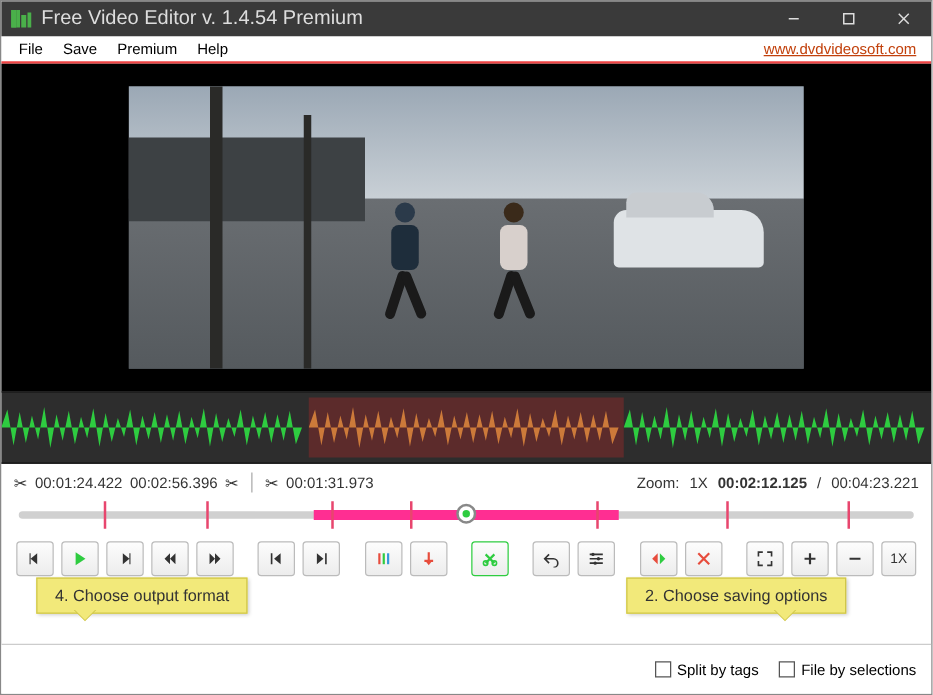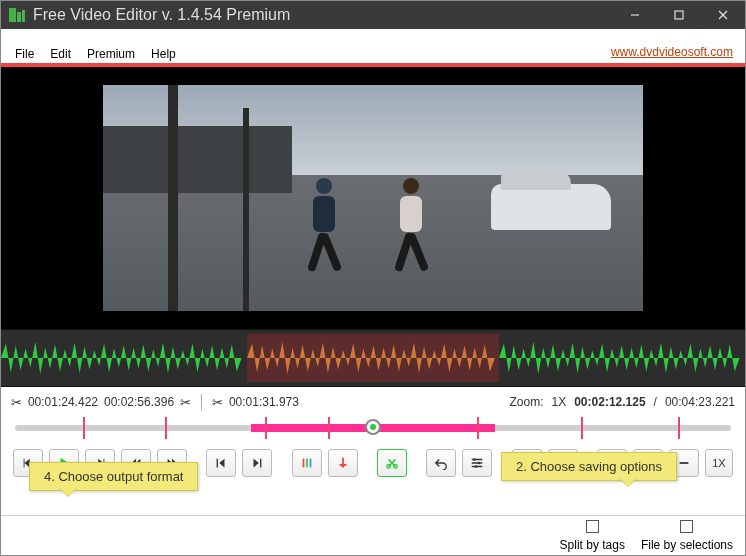--- a/index.html
+++ b/index.html
@@ -8,21 +8,21 @@
 .titlebar .logo { width: 16px; height: 14px; background: linear-gradient(to right, #4ab04a 40%, transparent 40%), linear-gradient(to right, transparent 60%, #4ab04a 60%); border-left: 4px solid #4ab04a; margin-right: 8px; position: relative; }
 .titlebar .logo::before { content:''; position:absolute; left:-4px; top:0; width:4px; height:14px; background:#4ab04a; }
 .titlebar .logo { background: none; display: flex; gap:1px; }
 .titlebar .logo span { width:4px; background:#4ab04a; }
 .titlebar .logo span:nth-child(1){height:14px;}
 .titlebar .logo span:nth-child(2){height:10px;margin-top:4px;}
 .titlebar .logo span:nth-child(3){height:12px;margin-top:2px;}
 .titlebar-title { flex: 0 0 auto; font-size: 16px; }
 .titlebar-spacer { flex: 1; }
 .titlebar .winbtn { width: 44px; height: 28px; display: flex; align-items: center; justify-content: center; color: #ddd; }
-.menubar { height: 22px; display: flex; align-items: flex-start; padding: 0 6px; border-bottom: 4px solid #ef4444; font-size: 12px; margin-top: 16px; }
+.menubar { height: 22px; display: flex; align-items: center; padding: 0 6px; border-bottom: 2px solid #ef4444; font-size: 12px; }
 .menubar .mitem { padding: 2px 8px; cursor: default; }
 .menubar .spacer { flex: 1; }
 .menubar .url { color: #c2410c; text-decoration: underline; padding-right: 6px; font-size: 12px; }
 .preview-area { background: #000; height: 262px; display: flex; align-items: center; justify-content: center; position: relative; }
 .preview-frame { width: 540px; height: 226px; background: #5a6168; position: relative; overflow: hidden; }
 .sky { position:absolute; top:0; left:0; right:0; height:40%; background: linear-gradient(#9ba8b5, #c9d0d6); }
 .ground { position:absolute; bottom:0; left:0; right:0; height:60%; background: linear-gradient(#6a6e72, #555a5e); }
 .pole { position:absolute; width:10px; background:#2a2a28; bottom:0; }
 .pole.p1 { left:12%; height:100%; }
 .pole.p2 { left:26%; height:90%; width:6px; }
@@ -73,27 +73,27 @@
 .btn.green-play svg path { fill:#2ecc40; }
 .btn.scissors-main { border-color:#2ecc40; }
 .btn.scissors-main svg path { stroke:#2ecc40; fill:none; stroke-width:2; }
 .tb-sep { width:10px; }
 .btn.txt { font-size:11px; min-width:28px; }
 
 .callout { position:absolute; background:#f2e97a; border:1px solid #d0c648; padding:6px 14px; font-size:13px; color:#333; box-shadow:1px 1px 3px rgba(0,0,0,.2); z-index:20; }
 .callout.tail-bottom::after { content:''; position:absolute; bottom:-14px; left:30px; border:8px solid transparent; border-top-color:#f2e97a; }
 .callout.tail-bottom::before { content:''; position:absolute; bottom:-16px; left:29px; border:9px solid transparent; border-top-color:#d0c648; }
 .callout.c1 { left:28px; top:461px; }
-.callout.c2 { left:500px; top:451px; }
+.callout.c2 { left:500px; top:461px; }
 .callout.c2::after{left:auto;right:40px;} .callout.c2::before{left:auto;right:39px;}
 
 .bottom-bar { position:absolute; left:0; right:0; bottom:0; height:40px; border-top:1px solid #ccc; display:flex; align-items:center; padding:0 12px; gap:16px; background:#fff; }
 .combo { width:200px; height:22px; border:1px solid #999; background:linear-gradient(#fdfdfd,#ececec); display:flex; align-items:center; padding:0 6px; font-size:12px; position:relative; }
 .combo::after { content:''; position:absolute; right:6px; top:8px; border:4px solid transparent; border-top-color:#333; }
-.chk { display:flex; align-items:center; gap:5px; font-size:12px;flex-direction:column; }
+.chk { display:flex; align-items:center; gap:5px; font-size:12px; }
 .chk .box { width:13px; height:13px; border:1px solid #555; background:#fff; }
 .savebtn { width:120px; height:24px; border:1px solid #888; background:linear-gradient(#f6f6f6,#e4e4e4); font-size:12px; display:flex; align-items:center; justify-content:center; }
 .bottom-spacer { flex:1; }
 </style>
 </head>
 <body>
 
 <div class="titlebar">
   <div class="logo">
       <span></span>
@@ -115,21 +115,21 @@
   <div class="winbtn close">
       <svg width="10" height="10">
         <line x1="1" y1="1" x2="9" y2="9" stroke="#ddd" stroke-width="1.2"></line>
         <line x1="9" y1="1" x2="1" y2="9" stroke="#ddd" stroke-width="1.2"></line>
       </svg>
     </div>
 </div>
 
 <div class="menubar">
   <div class="mitem">File</div>
-  <div class="mitem">Edit</div>
+  <div class="mitem">Save</div>
   <div class="mitem">Premium</div>
   <div class="mitem">Help</div>
   <div class="spacer"></div>
   <a class="url">www.dvdvideosoft.com</a>
 </div>
 
 <div class="preview-area">
   <div class="preview-frame">
     <div class="sky"></div>
       <div class="ground"></div>

